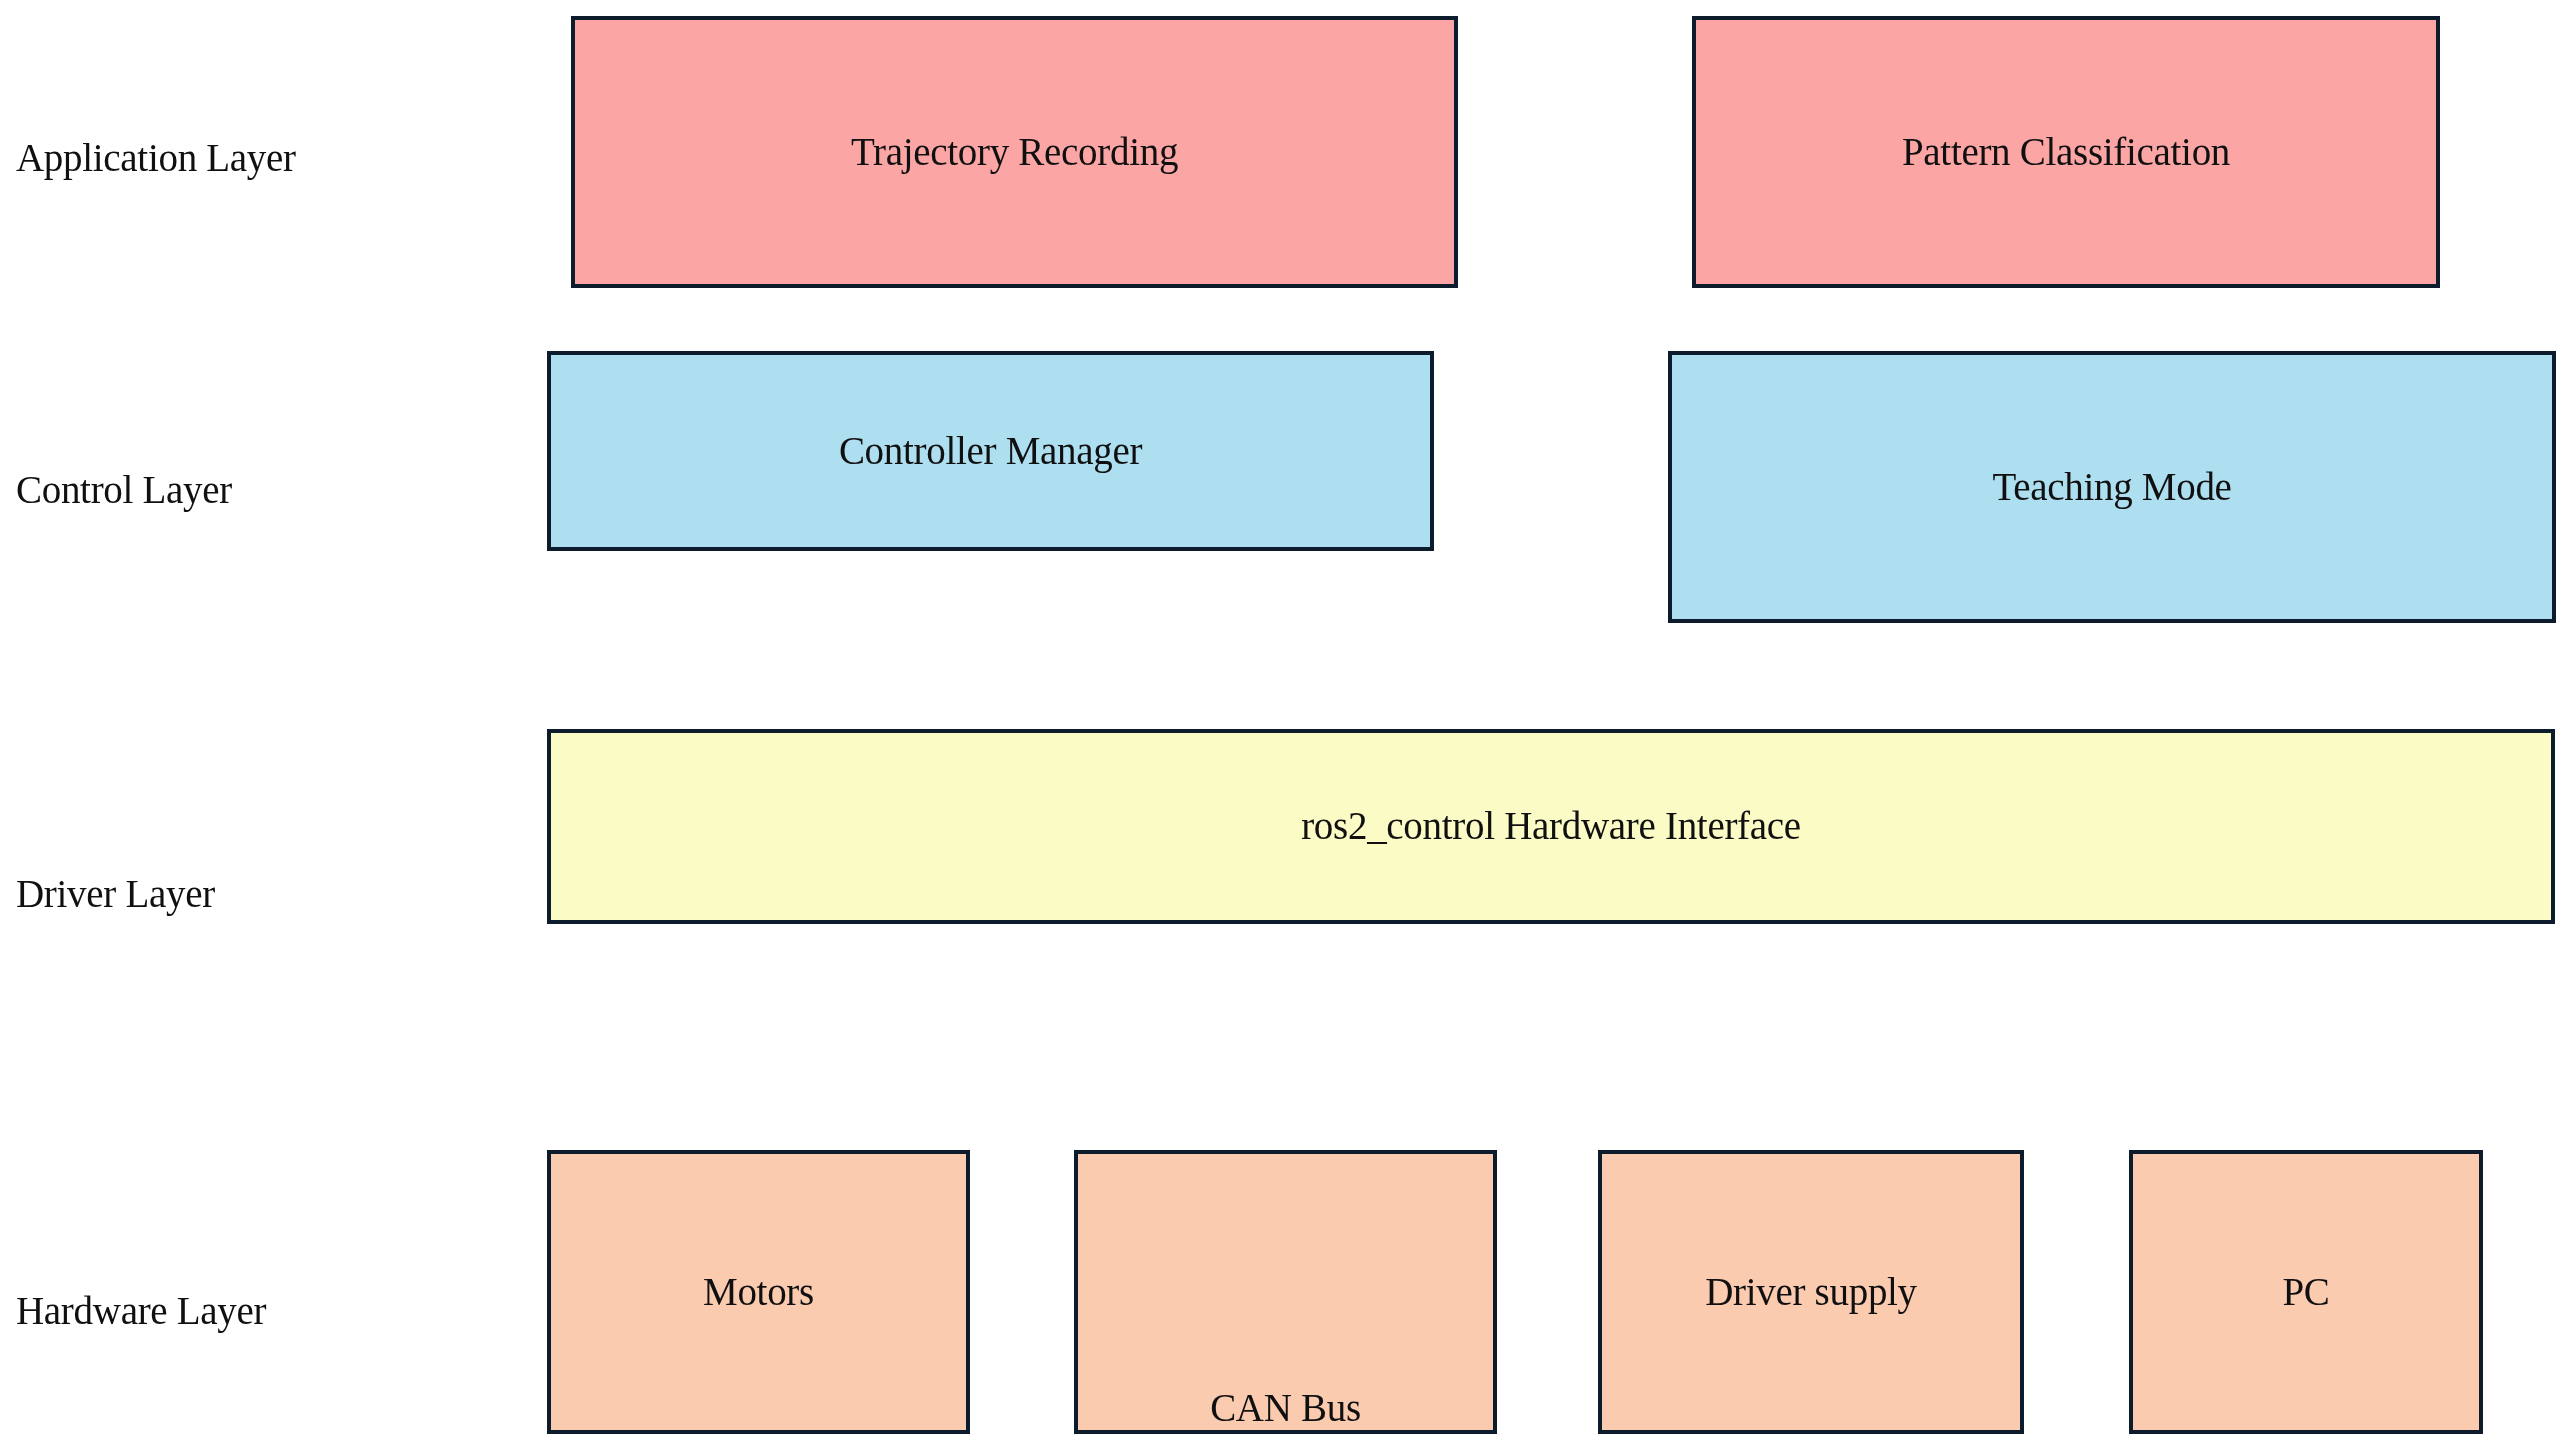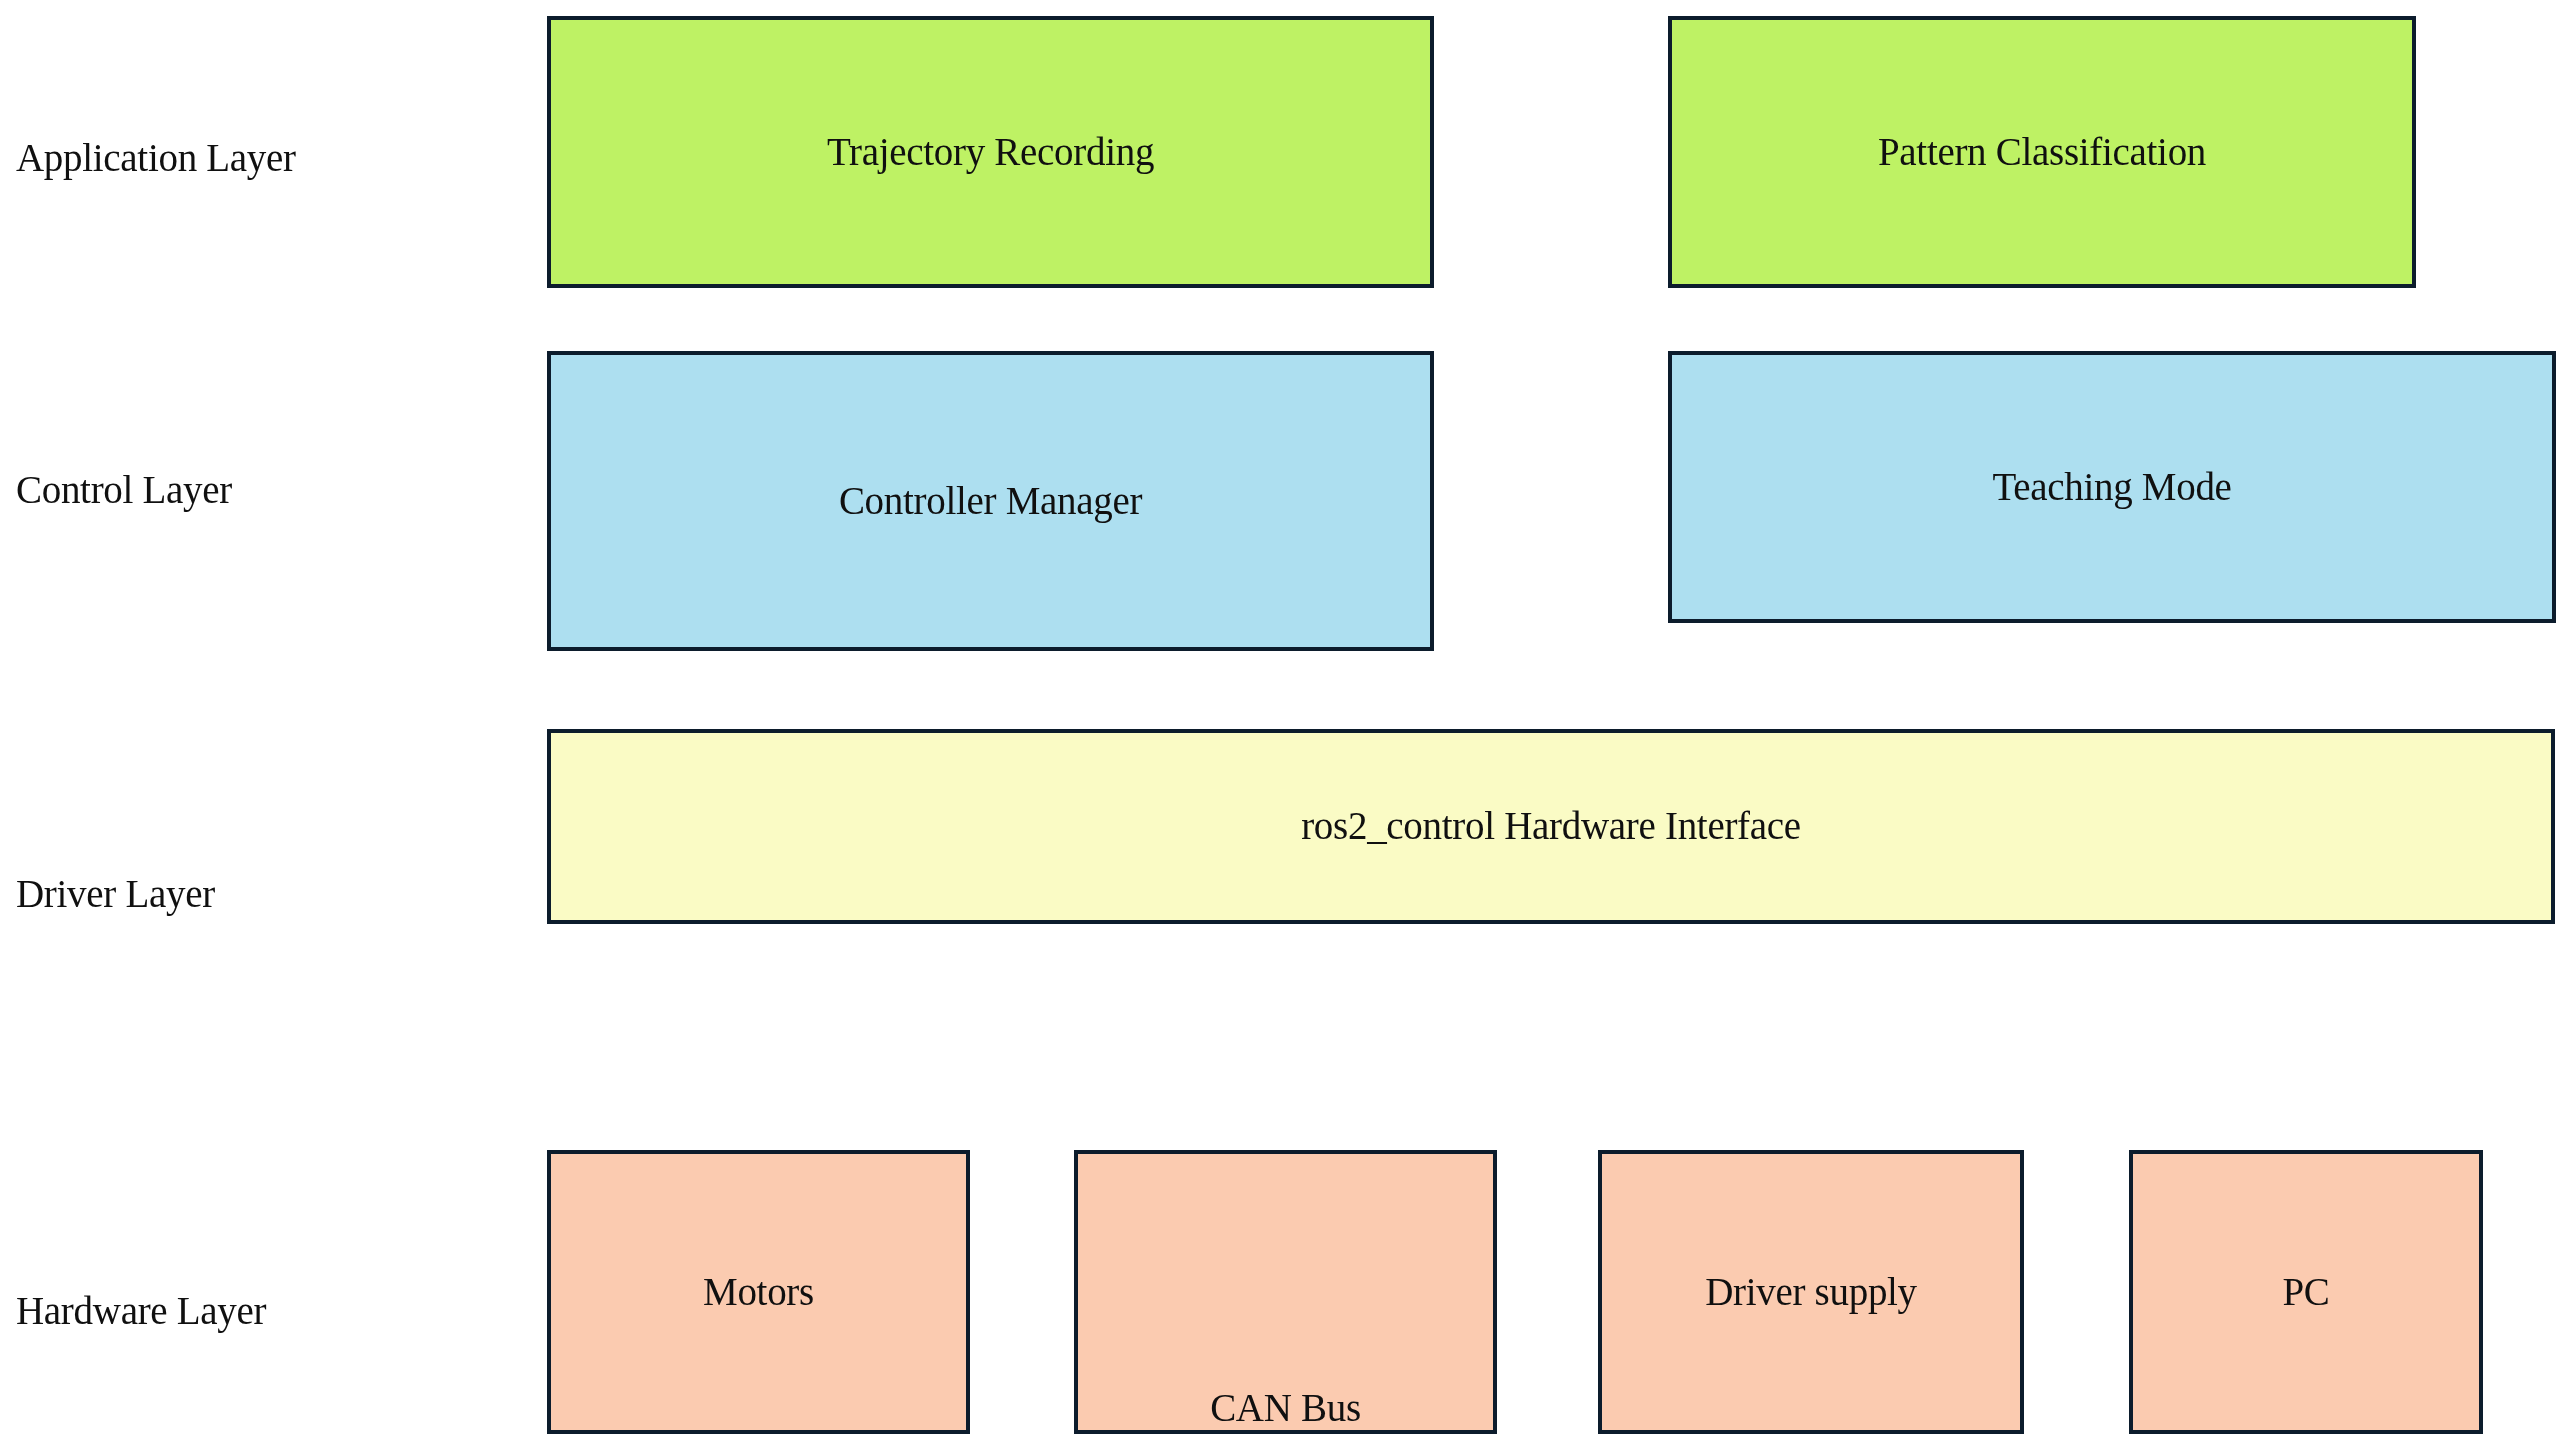--- a/index.html
+++ b/index.html
@@ -34,38 +34,38 @@
     text-align: center;
   }
   .node-label {
     color: #101010;
     font-size: 39px;
     line-height: 1.1;
     white-space: nowrap;
     font-family: "Liberation Serif", "DejaVu Serif", serif;
     letter-spacing: -0.3px;
   }
-  .fill-app  { background: #bef264; }
+  .fill-app  { background: #fca5a5; margin-left: 24px; }
   .fill-ctrl { background: #addff0; }
   .fill-drv  { background: #fafbc5; }
   .fill-hw   { background: #fbcbb0; }
 </style>
 </head>
 <body>
 
 <div id="canvas">
     <div class="layer-label" style="left: 16px; top: 138px;">Application Layer</div>
     <div class="node fill-app" style="left: 547px; top: 16px; width: 887px; height: 272px;">
       <span class="node-label">Trajectory Recording</span>
     </div>
     <div class="node fill-app" style="left: 1668px; top: 16px; width: 748px; height: 272px;">
       <span class="node-label">Pattern Classification</span>
     </div>
     <div class="layer-label" style="left: 16px; top: 470px;">Control Layer</div>
-    <div class="node fill-ctrl" style="left: 547px; top: 351px; width: 887px; height: 300px;">
+    <div class="node fill-ctrl" style="left: 547px; top: 351px; width: 887px; height: 200px;">
       <span class="node-label">Controller Manager</span>
     </div>
     <div class="node fill-ctrl" style="left: 1668px; top: 351px; width: 888px; height: 272px;">
       <span class="node-label">Teaching Mode</span>
     </div>
     <div class="layer-label" style="left: 16px; top: 874px;">Driver Layer</div>
     <div class="node fill-drv" style="left: 547px; top: 729px; width: 2008px; height: 195px;">
       <span class="node-label">ros2_control Hardware Interface</span>
     </div>
     <div class="layer-label" style="left: 16px; top: 1291px;">Hardware Layer</div>

